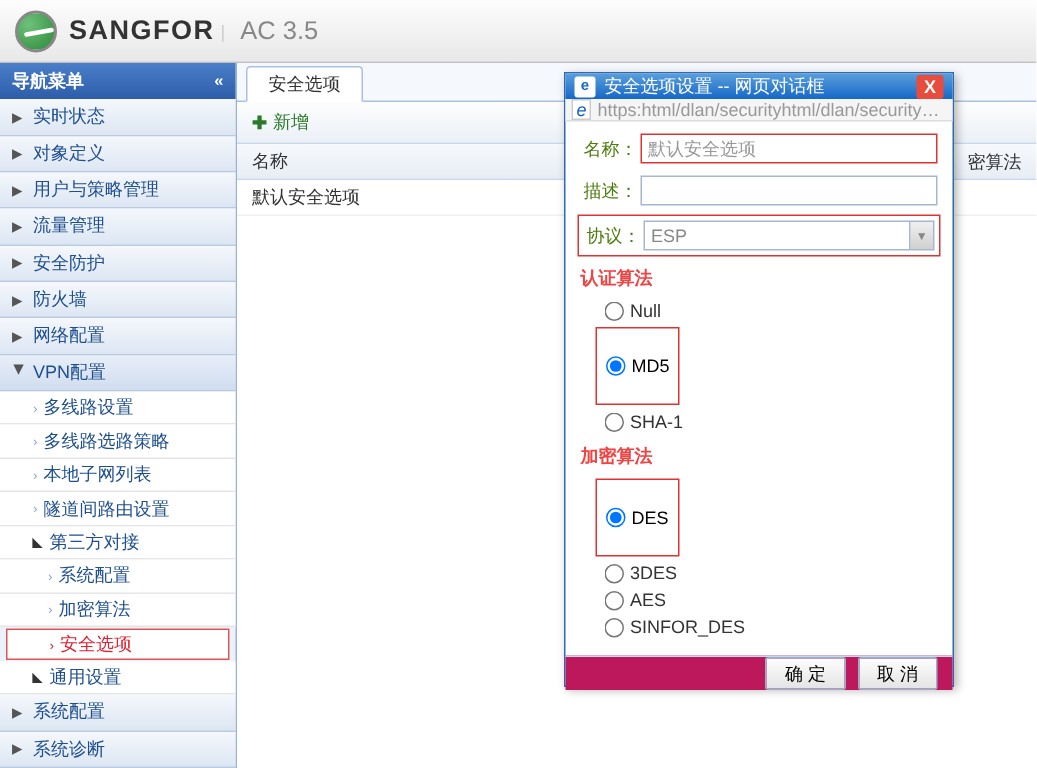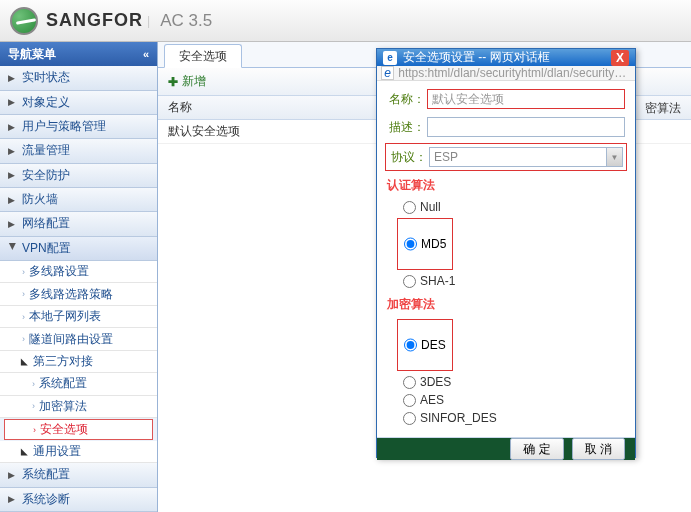--- a/index.html
+++ b/index.html
@@ -54,21 +54,21 @@
 .combo { display: flex; align-items: center; justify-content: space-between; color: #333; }
 .combo .drop { width: 16px; height: 18px; background: linear-gradient(#f0f0f0,#d0d0d0); border-left: 1px solid #a5b8d0; display: flex; align-items: center; justify-content: center; font-size: 8px; margin-right: -4px; }
 .red-box { border: 1px solid #d33 !important; }
 .red-outline { outline: 1px solid #d33; outline-offset: 1px; }
 
 .group-label { font-weight: bold; color: #ef4444; margin: 8px 0 6px; }
 .radio-row { display: flex; align-items: center; margin: 4px 0 4px 16px; color: #333; gap: 4px; }
 .radio-row input { margin: 0; }
 .red-wrap { border: 1px solid #d33; padding: 18px 6px; display: inline-flex; gap: 4px; margin-left: 10px; }
 
-.dlg-footer { height: 36px; border-top: 1px solid #c9d7ea; background: #14532d; display: flex; align-items: center; justify-content: flex-end; padding: 0 10px; gap: 8px; }
+.dlg-footer { height: 36px; border-top: 1px solid #c9d7ea; background: #be185d; display: flex; align-items: center; justify-content: flex-end; padding: 0 10px; gap: 8px; }
 .btn { height: 22px; padding: 0 12px; background: linear-gradient(#fdfdfd,#e4e4e4); border: 1px solid #9aafc9; border-radius: 2px; cursor: pointer; }
 
 
 .behind { position: absolute; left: 645px; top: 100px; color: #333; font-size: 12px; }
 </style>
 </head>
 <body>
 
 <div class="header">
   <span class="logo-circle"></span>

